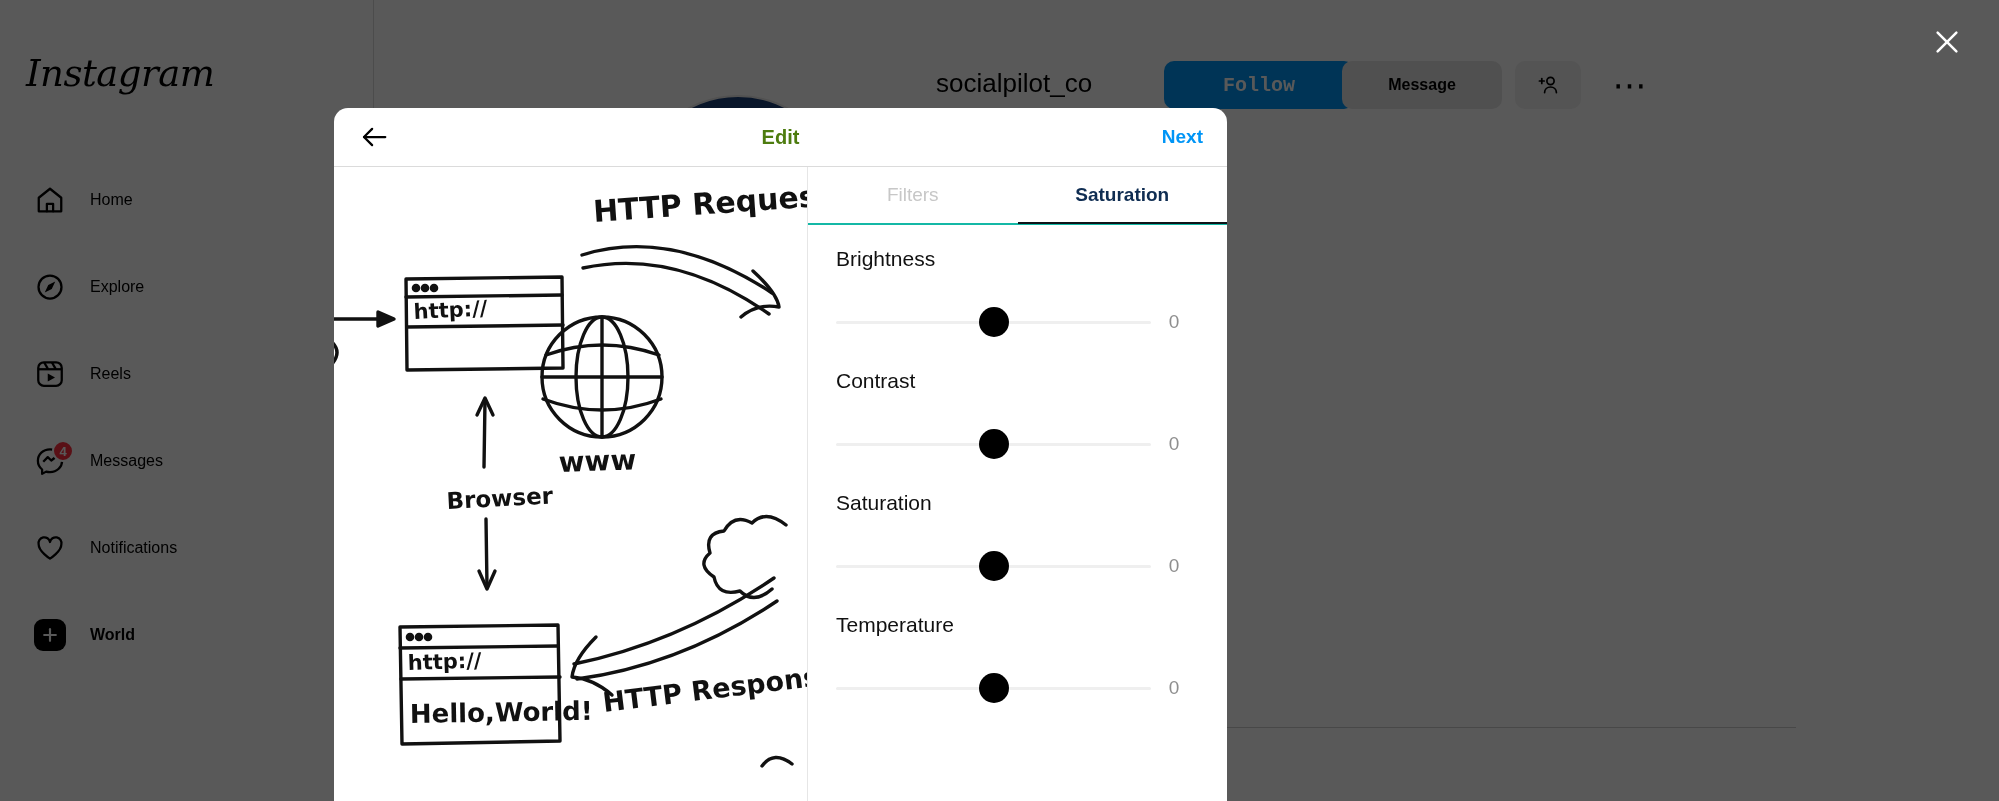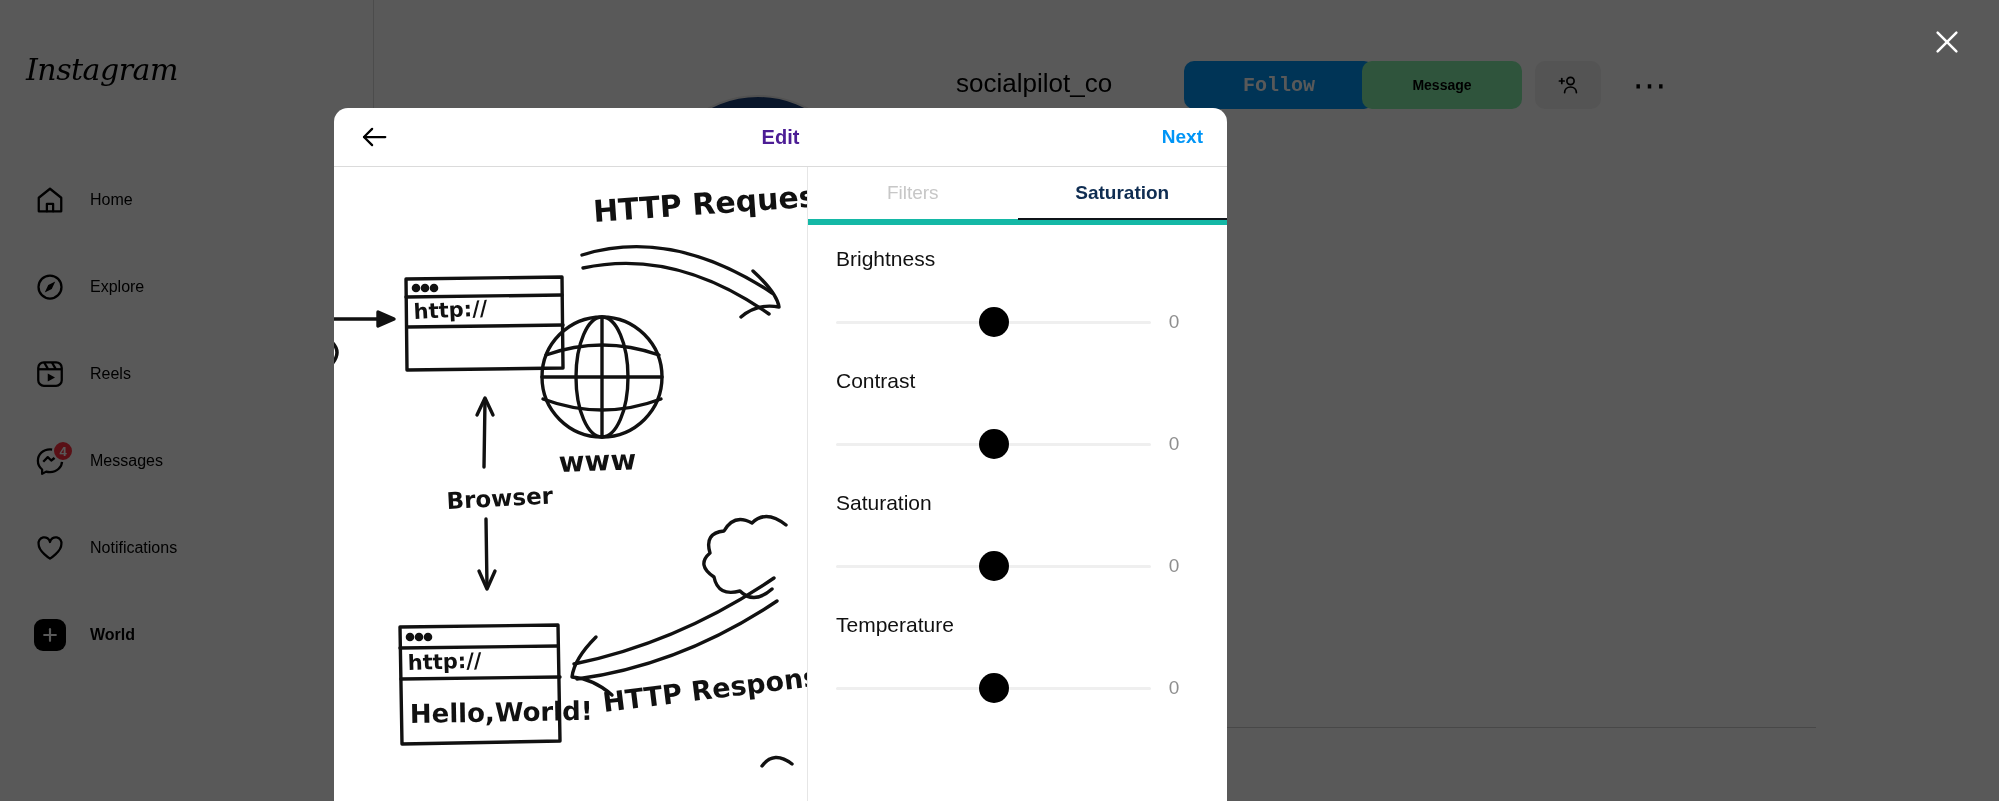--- a/index.html
+++ b/index.html
@@ -35,21 +35,21 @@
     width: 374px; height: 801px;
     background: #ffffff;
     border-right: 1px solid #dbdbdb;
     z-index: 2;
   }
   .ig-logo {
     position: absolute;
     left: 26px; top: 52px;
     font-family: "DejaVu Serif", serif;
     font-style: italic;
-    font-size: 30px;
+    font-size: 37px;
     font-weight: 400;
     color: #000;
     letter-spacing: -0.5px;
   }
   .nav {
     position: absolute;
     left: 20px; top: 170px;
     width: 330px;
   }
   .nav-item {
@@ -91,21 +91,21 @@
   .create-sq {
     width: 32px; height: 32px;
     background: #000;
     border-radius: 9px;
     display: flex; align-items: center; justify-content: center;
   }
 
   
   .profile-strip {
     position: absolute;
-    left: 376px; top: 0;
+    left: 356px; top: 0;
     right: 0; height: 140px;
     z-index: 2;
   }
   .avatar {
     position: absolute;
     left: 277px; top: 95px;
     width: 210px; height: 210px;
     border-radius: 50%;
     background: #1b3f78;
     border: 2px solid #e8e8e8;
@@ -125,24 +125,24 @@
     color: #fff;
     border: none; border-radius: 10px;
     font-size: 20px; font-weight: 700;
     font-family: Liberation Mono, monospace;
     cursor: pointer;
   }
   .pf-message {
     position: absolute;
     left: 986px; top: 61px;
     width: 160px; height: 48px;
-    background: #86efac;
+    background: #e5e5e5;
     color: #000;
     border: none; border-radius: 10px;
-    font-size: 14px; font-weight: 700;
+    font-size: 16px; font-weight: 700;
     font-family: "Liberation Sans", sans-serif;
     cursor: pointer;
   }
   .pf-adduser {
     position: absolute;
     left: 1159px; top: 61px;
     width: 66px; height: 48px;
     background: #efefef;
     border: none; border-radius: 10px;
     display: flex; align-items: center; justify-content: center;
@@ -209,21 +209,21 @@
     width: 40px; height: 40px;
     display: flex; align-items: center; justify-content: center;
     cursor: pointer;
   }
   .modal-title {
     position: absolute;
     left: 0; right: 0;
     text-align: center;
     font-size: 20px;
     font-weight: 700;
-    color: #4c1d95;
+    color: #4d7c0f;
     pointer-events: none;
   }
   .next-btn {
     margin-left: auto;
     color: #0095f6;
     font-size: 19px;
     font-weight: 700;
     cursor: pointer;
     padding: 6px 4px;
   }
@@ -255,21 +255,21 @@
     flex: 1 1 auto;
     display: flex;
     flex-direction: column;
     min-width: 0;
     background: #fff;
   }
   .tabs {
     display: flex;
     height: 58px;
     flex: 0 0 58px;
-    border-bottom: 6px solid #14b8a6;
+    border-bottom: 2px solid #14b8a6;
   }
   .tab {
     flex: 1 1 50%;
     display: flex;
     align-items: center;
     justify-content: center;
     font-size: 19px;
     cursor: pointer;
     position: relative;
     color: #c7c7c7;

